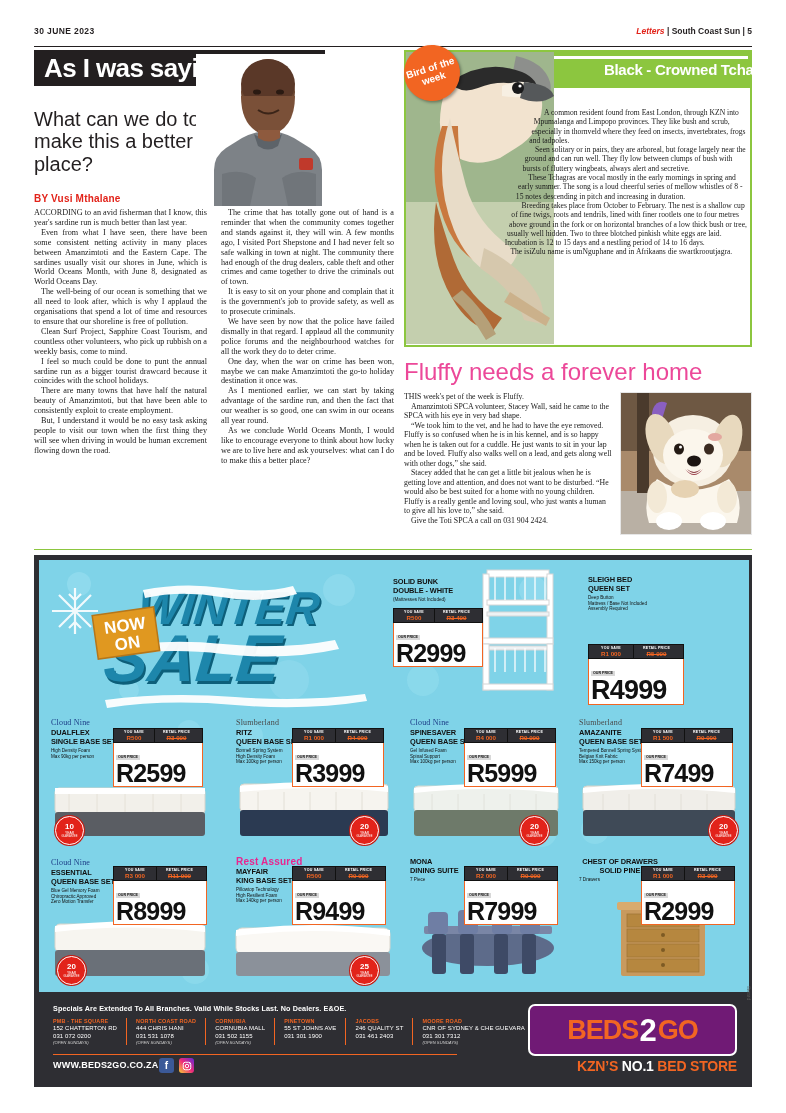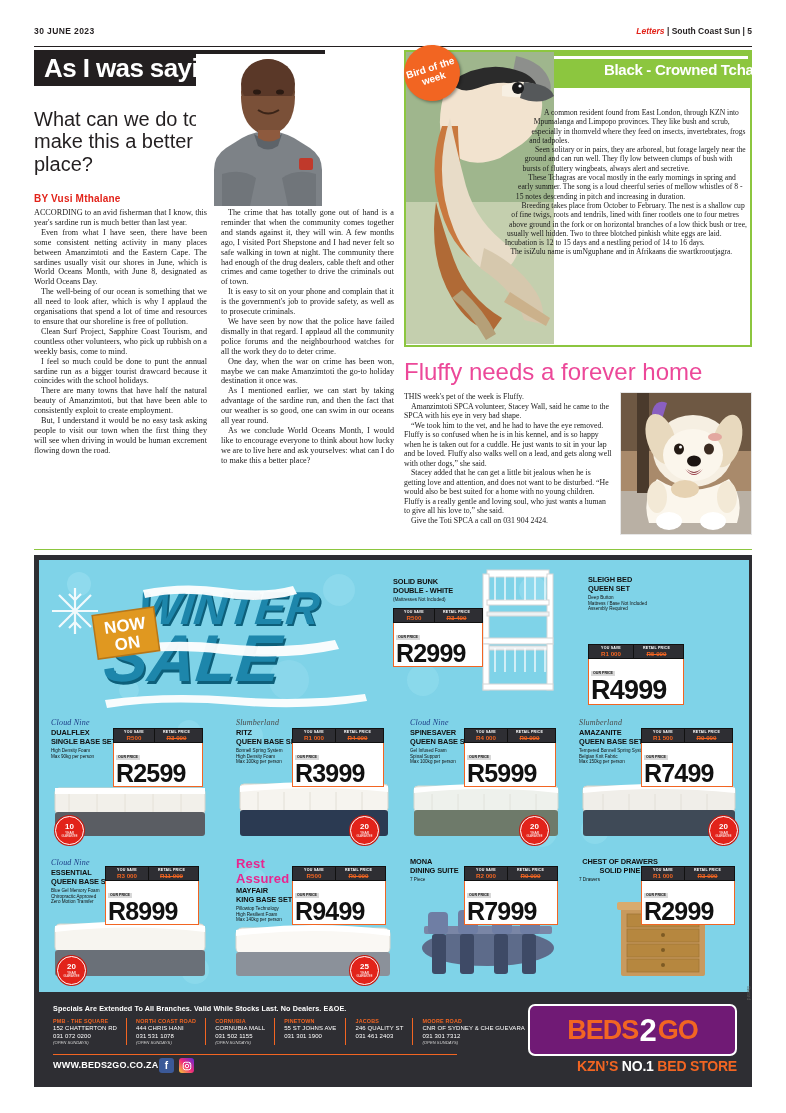--- a/index.html
+++ b/index.html
@@ -64,26 +64,26 @@
   .rule-bottom{position:absolute;left:34px;top:549px;width:718px;height:1px;background:#8cc63f;}
 
   
   .ad{position:absolute;left:34px;top:555px;width:718px;height:532px;background:#2e2e33;
     border:1px solid #2e2e33;box-sizing:border-box;}
   .ad-grid{position:absolute;left:4px;top:4px;width:710px;height:432px;background:#7fd3e8;}
   .ad-cell{position:absolute;overflow:hidden;}
   .dash-v{position:absolute;width:0;border-left:1.2px dashed #ffffff;opacity:.85;}
   .dash-h{position:absolute;height:0;border-top:1.2px dashed #ffffff;opacity:.85;}
 
-  .brandlogo{font-family:"Liberation Serif",serif;font-style:italic;font-size:8px;color:#2b3a8f;
+  .brandlogo{font-family:"Liberation Serif",serif;font-size:8px;color:#2b3a8f;
     letter-spacing:.2px;}
   .brandlogo.cn{color:#1b3b86;}
   .brandlogo.sl{color:#4a4a4a;}
   .brandlogo.ra{font-family:"Liberation Sans",sans-serif;font-style:normal;font-weight:700;
-    font-size:13px;color:#e8268f;}
+    font-size:10px;color:#e8268f;}
   .p-name{font-family:"Liberation Sans",sans-serif;font-weight:700;font-size:7.4px;color:#111;
     line-height:8.6px;letter-spacing:-0.1px;}
   .p-desc{font-family:"Liberation Sans",sans-serif;font-size:4.6px;color:#111;line-height:5.6px;
     margin-top:2px;}
   .pricebox{position:absolute;}
   .pb-top{display:flex;border:1px solid #111;background:#2e2e33;}
   .pb-cell{padding:1px 3px 1px;box-sizing:border-box;text-align:center;}
   .pb-cell+.pb-cell{border-left:1px solid #111;}
   .pb-lab{font-family:"Liberation Sans",sans-serif;font-weight:700;font-size:3.6px;color:#fff;
     letter-spacing:.2px;line-height:4.4px;}
@@ -594,21 +594,21 @@
           <path d="M16 74 q75 -9 150 0 v6 q-75 -9 -150 0 z" fill="#ffffff"></path>
         </svg>
         <div style="position:absolute;left:12px;top:6px;width:76px;">
           <div class="brandlogo cn">Cloud Nine</div>
           <div class="p-name" style="white-space:pre-line;margin-top:2px;">ESSENTIAL
 QUEEN BASE SET</div>
           <div class="p-desc" style="white-space:pre-line;">Blue Gel Memory Foam
 Chiropractic Approved
 Zero Motion Transfer</div>
         </div>
-        <div class="pricebox" style="left:66px;top:14px;">
+        <div class="pricebox" style="left:74px;top:14px;">
           <div class="pb-top">
             <div class="pb-cell" style="width:42px;">
               <div class="pb-lab">YOU SAVE</div>
               <div class="pb-val">R3 000</div>
             </div>
             <div class="pb-cell" style="width:46px;">
               <div class="pb-lab">RETAIL PRICE</div>
               <div class="pb-val strike">R11 999</div>
             </div>
           </div>

